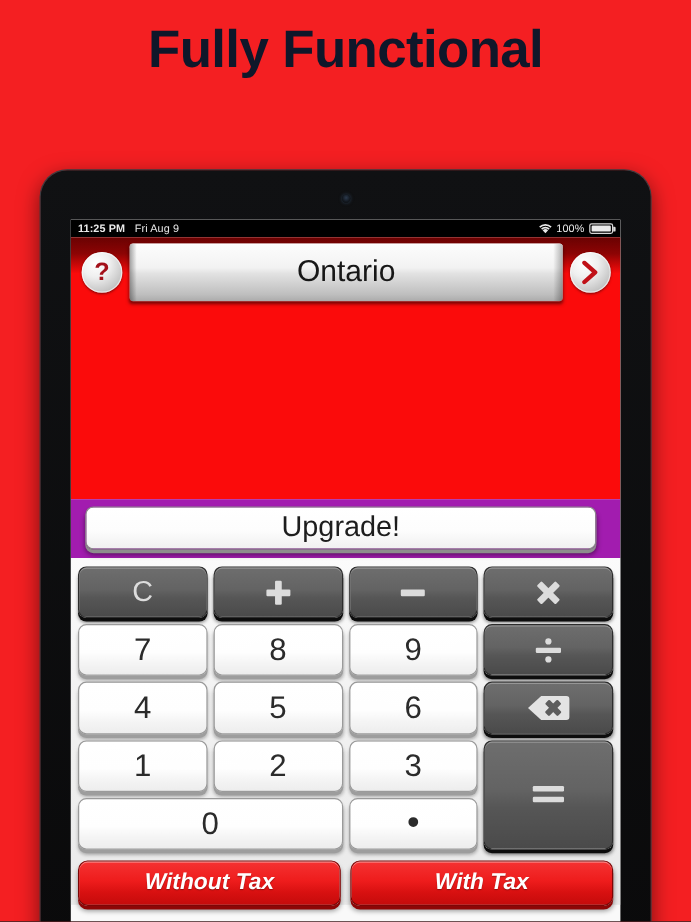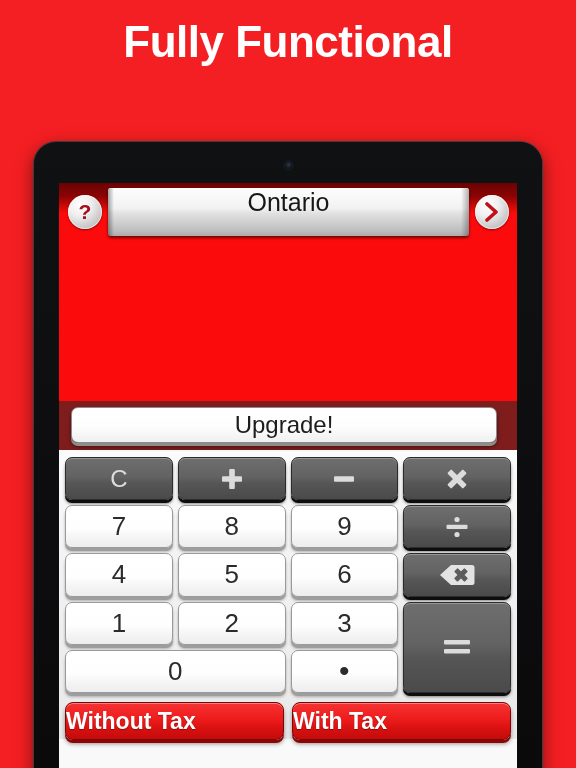--- a/index.html
+++ b/index.html
@@ -24,21 +24,21 @@
     overflow: hidden;
   }
 
   
   .headline {
     position: absolute;
     top: 18px;
     left: 0;
     width: 576px;
     text-align: center;
-    color: #ffffff;
+    color: #0f172a;
     font-family: "Liberation Sans", sans-serif;
     font-weight: bold;
     font-size: 44px;
     line-height: 1.08;
     letter-spacing: -0.5px;
   }
   .headline .l1 { display: block; }
   .headline .l2 { display: block; }
 
   
@@ -189,20 +189,21 @@
   
   .plate {
     position: relative;
     flex: 1 1 auto;
     height: 48px;
     margin: 0 6px;
     background: linear-gradient(180deg,#fdfdfd 0%, #f2f2f2 42%, #e2e2e2 52%, #bfbfbf 88%, #ababab 100%);
     border-radius: 3px;
     box-shadow: 0 2px 3px rgba(0,0,0,0.55), inset 0 1px 0 rgba(255,255,255,0.9);
     display: flex;
+    align-items: center;
     justify-content: center;
     overflow: hidden;
   }
   .plate::before {
     content:"";
     position:absolute; left:0; top:0; width:6px; height:100%;
     background: linear-gradient(90deg, rgba(0,0,0,0.35), rgba(0,0,0,0));
   }
   .plate::after {
     content:"";
@@ -261,21 +262,21 @@
     width: 2px;
     height: 46px;
     background: #8d90c8;
     vertical-align: -9px;
     margin-left: 2px;
   }
 
   
   .upgrade-wrap {
     position: relative;
-    background: #7f1d1d;
+    background: #a21caf;
     padding: 6px 20px 7px 12px;
     z-index: 2;
   }
   .upgrade {
     height: 36px;
     border-radius: 7px;
     background: linear-gradient(180deg,#ffffff 0%, #fdfdfd 55%, #f0f0f0 100%);
     border: 1px solid #8b8b8b;
     box-shadow: 0 3px 0 #8d8d8d, 0 4px 4px rgba(0,0,0,0.45), inset 0 1px 0 #fff;
     display: flex;
@@ -338,44 +339,62 @@
     height: 38px;
   }
   .tax-btn {
     flex: 1 1 0;
     border-radius: 8px;
     background: linear-gradient(180deg,#f53232 0%, #ee1c1c 45%, #d91111 70%, #c40b0b 100%);
     border: 1px solid #7c0606;
     box-shadow: 0 3px 0 #8d0606, 0 4px 4px rgba(0,0,0,0.4), inset 0 1px 0 rgba(255,255,255,0.38);
     display: flex;
     align-items: center;
-    justify-content: flex-start;
+    justify-content: center;
     color: #ffffff;
     font-family: "Liberation Sans", sans-serif;
     font-weight: bold;
-    font-size: 23px;
+    font-size: 19px;
     box-sizing: border-box;
     text-shadow: 0 1px 1px rgba(0,0,0,0.35);
+    font-style: italic;
   }
 </style>
 </head>
 <body>
 
 <div class="promo">
 
   <div class="headline">
     <span class="l1">Fully Functional</span>
   </div>
 
   <div class="device">
     <div class="device-inner">
       <div class="camera"></div>
 
       <div class="screen">
 
+        <div class="statusbar">
+          <span class="sb-time">11:25 PM</span>
+          <span class="sb-date">Fri Aug 9</span>
+          <span class="sb-right">
+            <span class="sb-wifi">
+              <svg width="11" height="9" viewBox="0 0 11 9">
+                <path d="M5.5 8.4 L3.2 5.9 a3.4 3.4 0 0 1 4.6 0 Z" fill="#e9e9e9"></path>
+                <path d="M1.9 4.5 a5.1 5.1 0 0 1 7.2 0 l-.9 1 a3.8 3.8 0 0 0-5.4 0 Z" fill="#e9e9e9"></path>
+                <path d="M.3 2.8 a7.5 7.5 0 0 1 10.4 0 l-.9 1 a6.2 6.2 0 0 0-8.6 0 Z" fill="#e9e9e9"></path>
+              </svg>
+            </span>
+            <span class="sb-pct">100%</span>
+            <span class="sb-batt">
+                <i></i>
+              </span>
+          </span>
+        </div>
 
         <div class="app-top">
 
           <div class="hdr">
             <div class="circ-btn help">
               <span>?</span>
             </div>
 
             <div class="plate">
               <span>Ontario</span>

